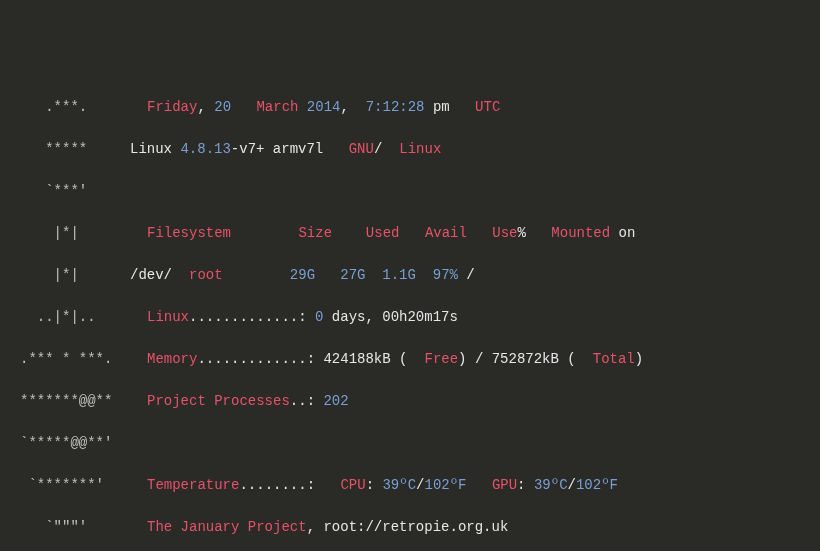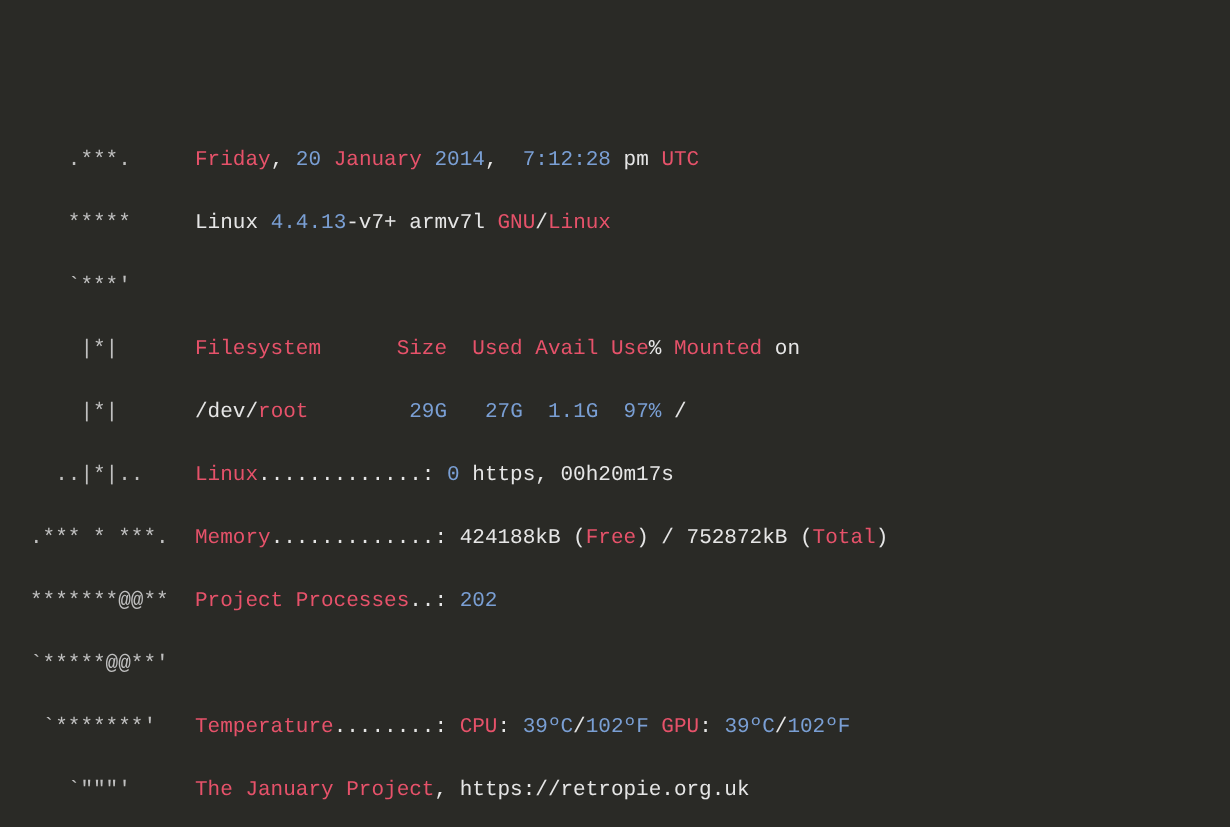--- a/index.html
+++ b/index.html
@@ -13,42 +13,42 @@
     width: 820px;
     height: 551px;
     overflow: hidden;
   }
   .terminal {
     padding: 55px 20px 20px 20px;
     white-space: pre;
   }
   .line { display: block; }
   .c-white { color: #e6e6e6; }
-  .c-red { color: #e6526a; }
+  .c-red { color: #e6526a; margin-left: 17px; }
   .c-blue { color: #7a9fd4; text-align: center; }
   .logo { color: #c0c0c0; }
   .row { display: flex; }
   .logo-col { display: inline-block; width: 110px; text-align: left; }
   .info-col { display: inline-block; }
 </style>
 </head>
 <body>
 
 <div class="terminal">
 
-<span class="line row"><span class="logo-col logo">   .***.   </span><span class="info-col"><span class="c-red">Friday</span><span class="c-white">, </span><span class="c-blue">20</span><span class="c-red"> January </span><span class="c-blue">2014</span><span class="c-white">,  </span><span class="c-blue">7:12:28</span><span class="c-white"> pm </span><span class="c-red">UTC</span></span></span>
-<span class="line row"><span class="logo-col logo">   *****   </span><span class="info-col"><span class="c-white">Linux </span><span class="c-blue">4.4.13</span><span class="c-white">-v7+ armv7l </span><span class="c-red">GNU</span><span class="c-white">/</span><span class="c-red">Linux</span></span></span>
+<span class="line row"><span class="logo-col logo">   .***.   </span><span class="info-col"><span class="c-red">Friday</span><span class="c-white">, </span><span class="c-blue">20</span><span class="c-red"> March </span><span class="c-blue">2014</span><span class="c-white">,  </span><span class="c-blue">7:12:28</span><span class="c-white"> pm </span><span class="c-red">UTC</span></span></span>
+<span class="line row"><span class="logo-col logo">   *****   </span><span class="info-col"><span class="c-white">Linux </span><span class="c-blue">4.8.13</span><span class="c-white">-v7+ armv7l </span><span class="c-red">GNU</span><span class="c-white">/</span><span class="c-red">Linux</span></span></span>
 <span class="line row"><span class="logo-col logo">   `***'   </span></span>
 <span class="line row"><span class="logo-col logo">    |*|    </span><span class="info-col"><span class="c-red">Filesystem</span><span>      </span><span class="c-red">Size</span><span>  </span><span class="c-red">Used</span><span> </span><span class="c-red">Avail</span><span> </span><span class="c-red">Use</span><span class="c-white">%</span><span> </span><span class="c-red">Mounted</span><span class="c-white"> on</span></span></span>
 <span class="line row"><span class="logo-col logo">    |*|    </span><span class="info-col"><span class="c-white">/dev/</span><span class="c-red">root</span><span>        </span><span class="c-blue">29G</span><span>   </span><span class="c-blue">27G</span><span>  </span><span class="c-blue">1.1G</span><span>  </span><span class="c-blue">97%</span><span> </span><span class="c-white">/</span></span></span>
-<span class="line row"><span class="logo-col logo">  ..|*|..  </span><span class="info-col"><span class="c-red">Linux</span><span class="c-white">.............: </span><span class="c-blue">0</span><span class="c-white"> https, 00h20m17s</span></span></span>
+<span class="line row"><span class="logo-col logo">  ..|*|..  </span><span class="info-col"><span class="c-red">Linux</span><span class="c-white">.............: </span><span class="c-blue">0</span><span class="c-white"> days, 00h20m17s</span></span></span>
 <span class="line row"><span class="logo-col logo">.*** * ***.</span><span class="info-col"><span class="c-red">Memory</span><span class="c-white">.............: </span><span class="c-white">424188kB</span><span class="c-white"> (</span><span class="c-red">Free</span><span class="c-white">) / </span><span class="c-white">752872kB</span><span class="c-white"> (</span><span class="c-red">Total</span><span class="c-white">)</span></span></span>
 <span class="line row"><span class="logo-col logo">*******@@**</span><span class="info-col"><span class="c-red">Project Processes</span><span class="c-white">..: </span><span class="c-blue">202</span></span></span>
 <span class="line row"><span class="logo-col logo">`*****@@**'</span></span>
 <span class="line row"><span class="logo-col logo"> `*******' </span><span class="info-col"><span class="c-red">Temperature</span><span class="c-white">........: </span><span class="c-red">CPU</span><span class="c-white">: </span><span class="c-blue">39ºC</span><span class="c-white">/</span><span class="c-blue">102ºF</span><span class="c-red"> GPU</span><span class="c-white">: </span><span class="c-blue">39ºC</span><span class="c-white">/</span><span class="c-blue">102ºF</span></span></span>
-<span class="line row"><span class="logo-col logo">   `"""'   </span><span class="info-col"><span class="c-red">The January Project</span><span class="c-white">, </span><span class="c-white">https://retropie.org.uk</span></span></span>
+<span class="line row"><span class="logo-col logo">   `"""'   </span><span class="info-col"><span class="c-red">The January Project</span><span class="c-white">, </span><span class="c-white">root://retropie.org.uk</span></span></span>
 
 
 
 
 
 
 </div>
 
 </body></html>

